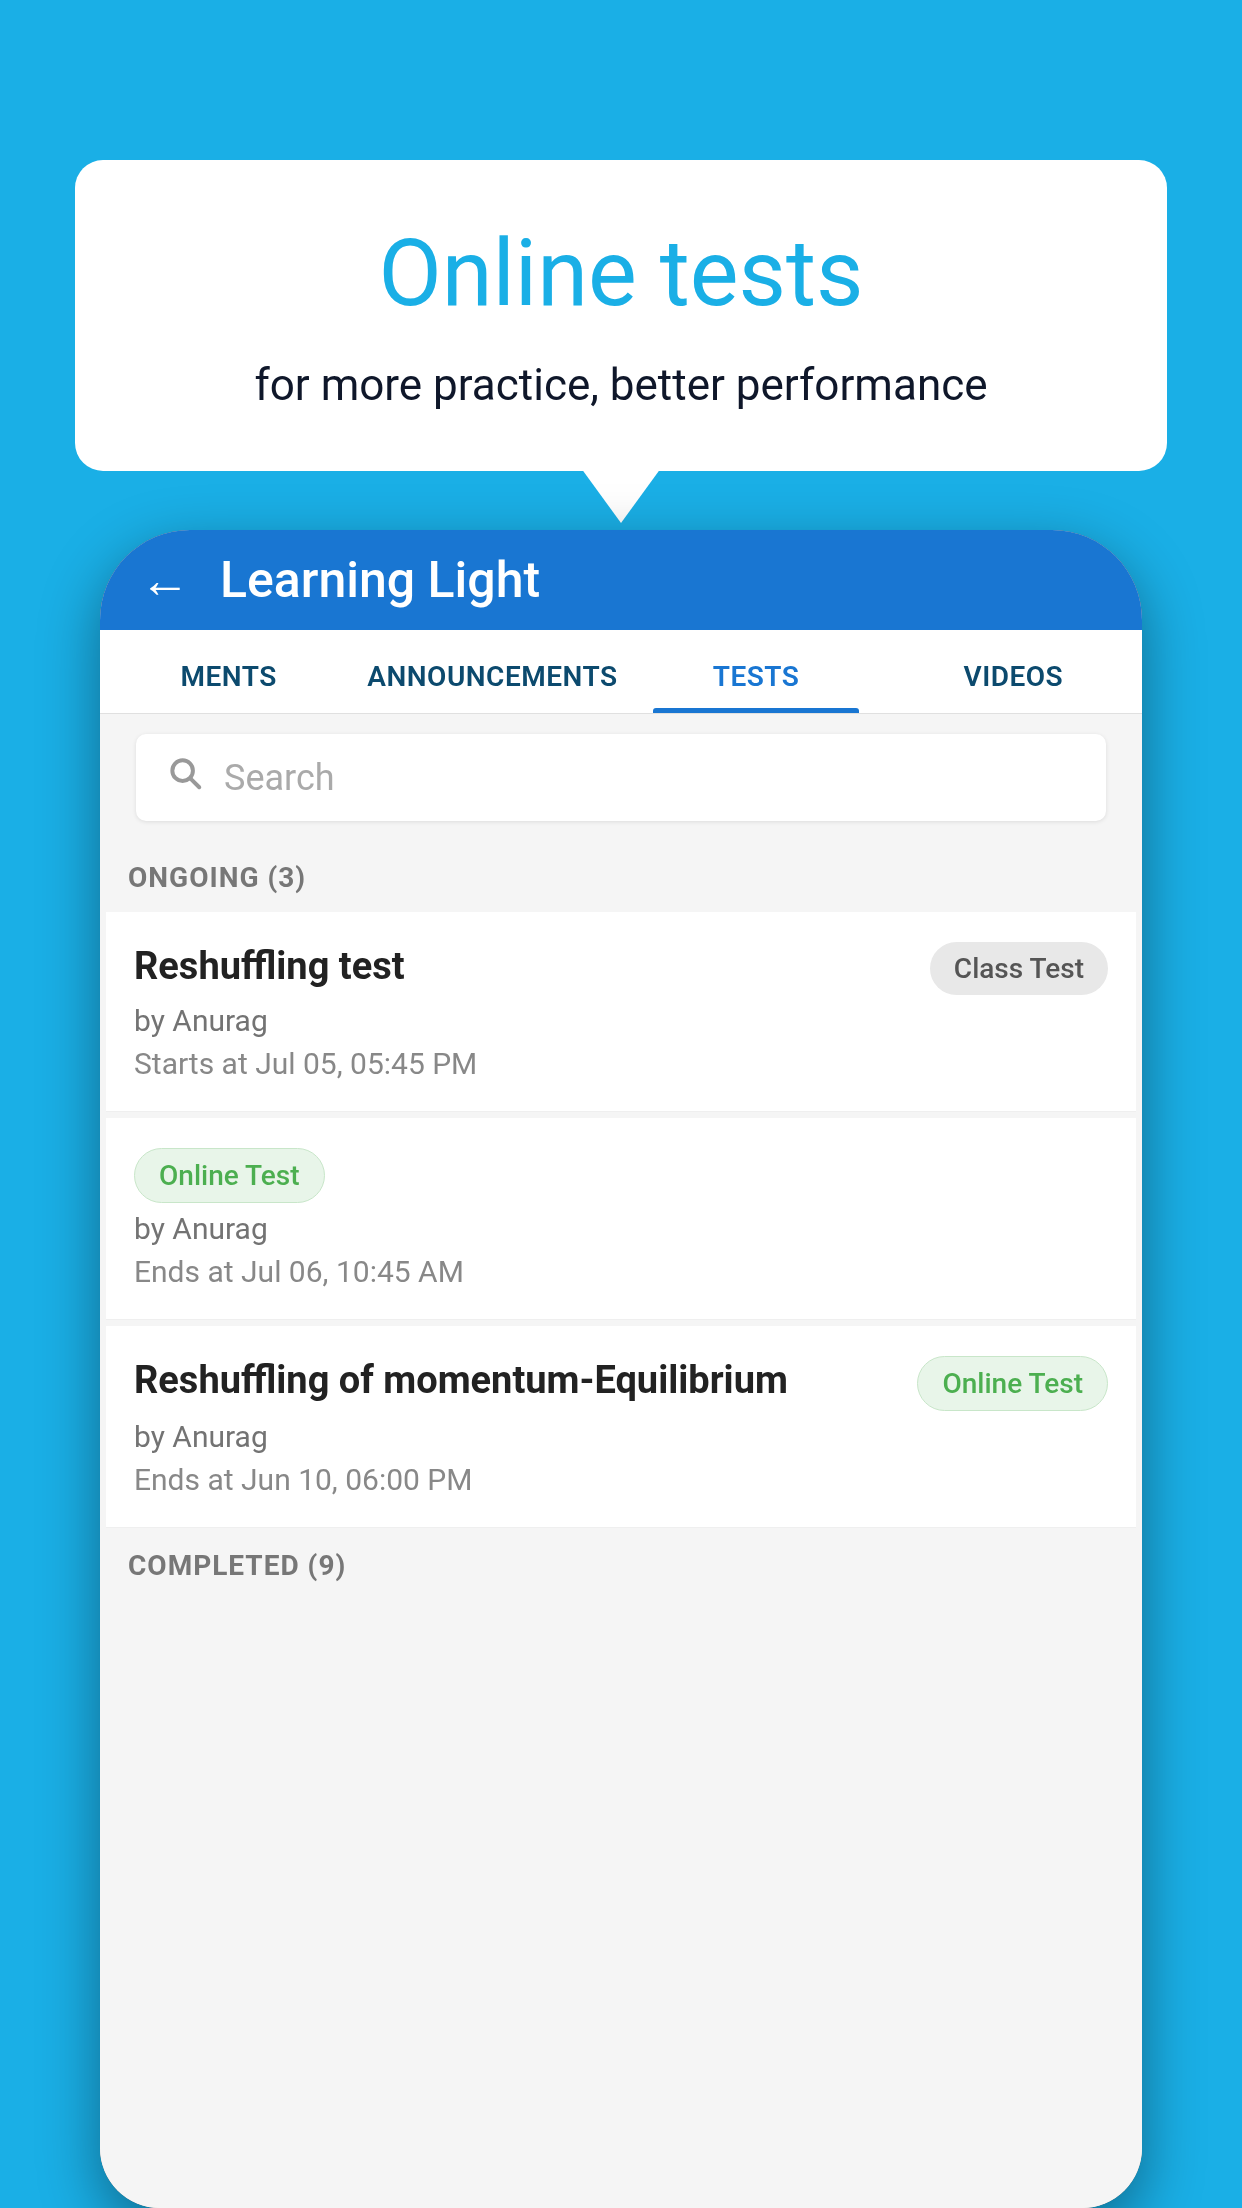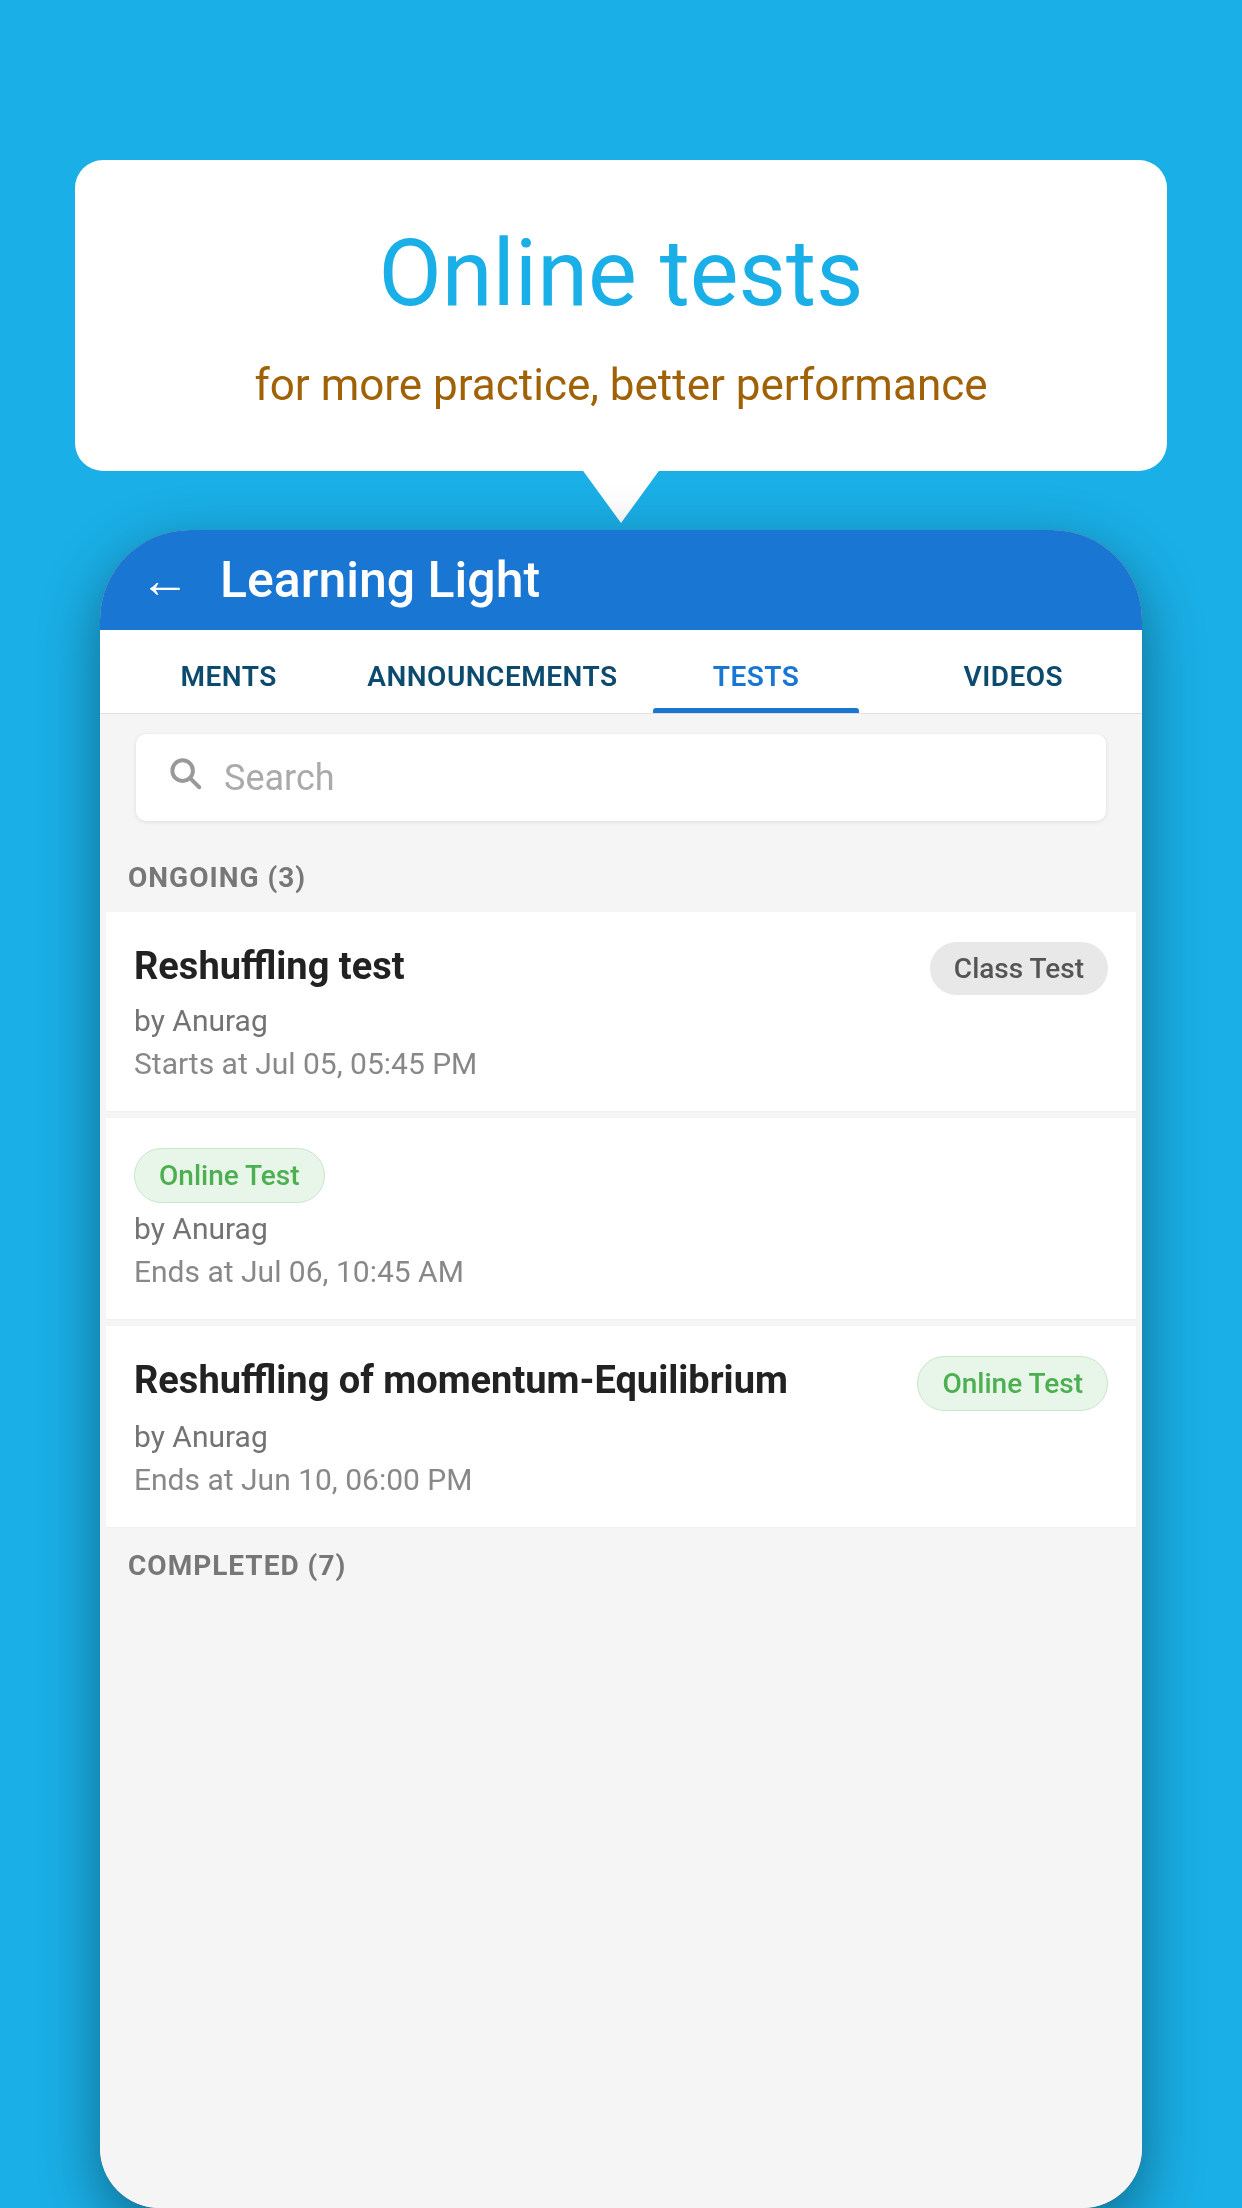--- a/index.html
+++ b/index.html
@@ -38,21 +38,21 @@
       border-top: 55px solid white;
     }
     .speech-bubble-title {
       font-size: 92px;
       color: #1AAFE6;
       font-weight: 400;
       margin-bottom: 32px;
     }
     .speech-bubble-subtitle {
       font-size: 44px;
-      color: #a16207;
+      color: #0f172a;
       font-weight: 400;
     }
 
     
     .phone-frame {
       position: absolute;
       top: 530px;
       left: 100px;
       right: 100px;
       bottom: 0px;
@@ -318,17 +318,17 @@
 
       <div class="test-item">
         <div class="test-item-header">
           <span class="test-item-title">Reshuffling of momentum-Equilibrium</span>
           <span class="test-badge badge-online">Online Test</span>
         </div>
         <div class="test-item-by">by Anurag</div>
         <div class="test-item-date">Ends at  Jun 10, 06:00 PM</div>
       </div>
 
-      <div class="completed-section">COMPLETED (7)</div>
+      <div class="completed-section">COMPLETED (9)</div>
 
     </div>
   </div>
 </div>
 
 </body></html>

